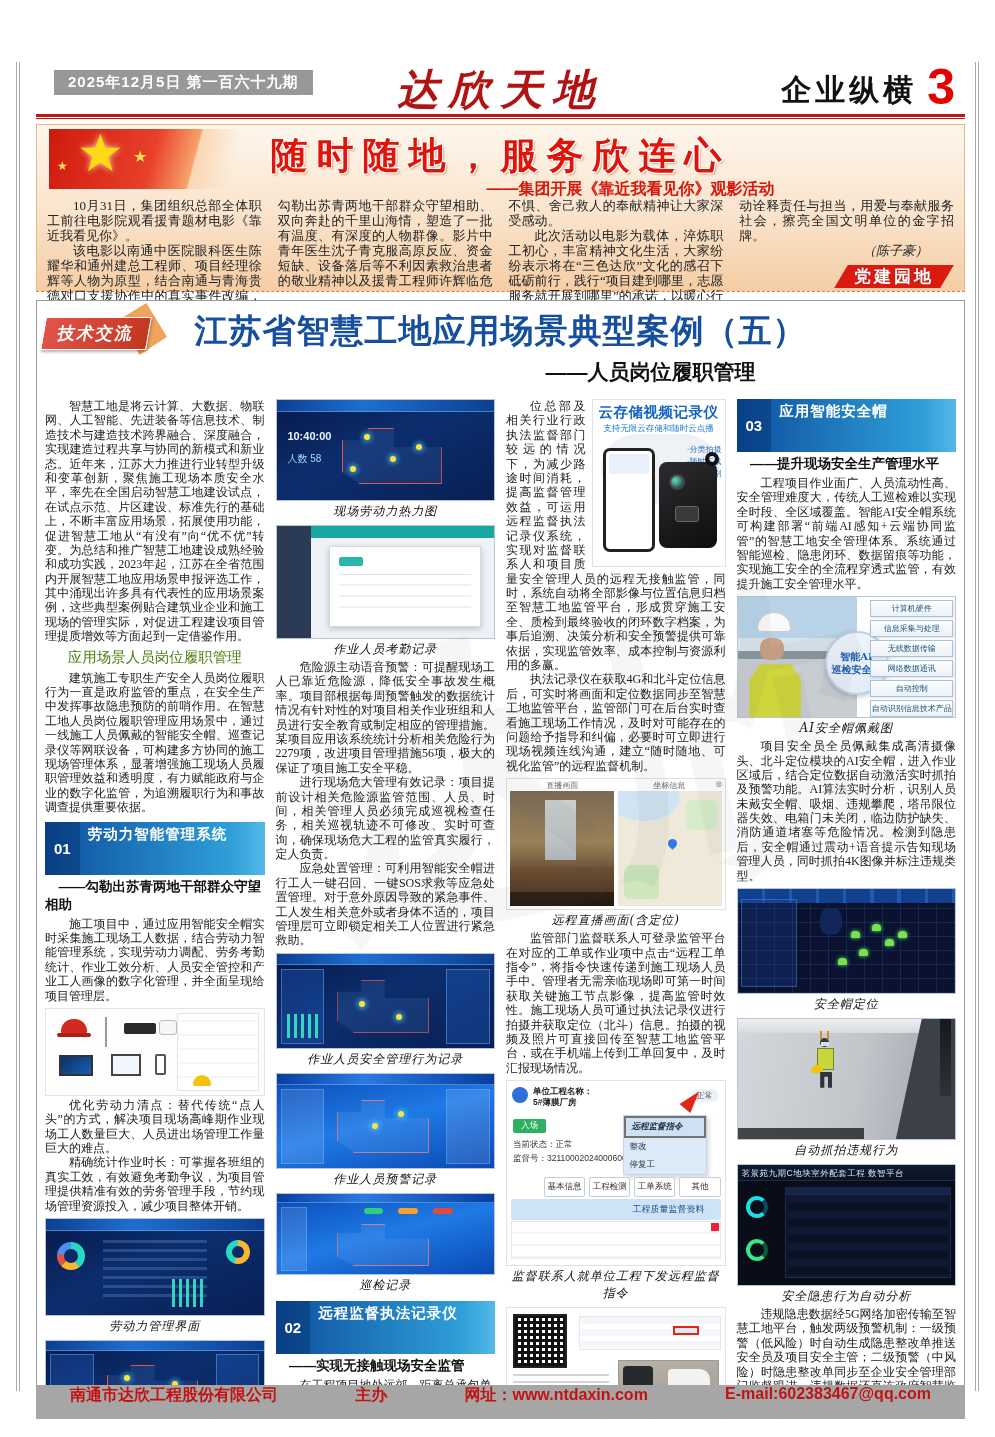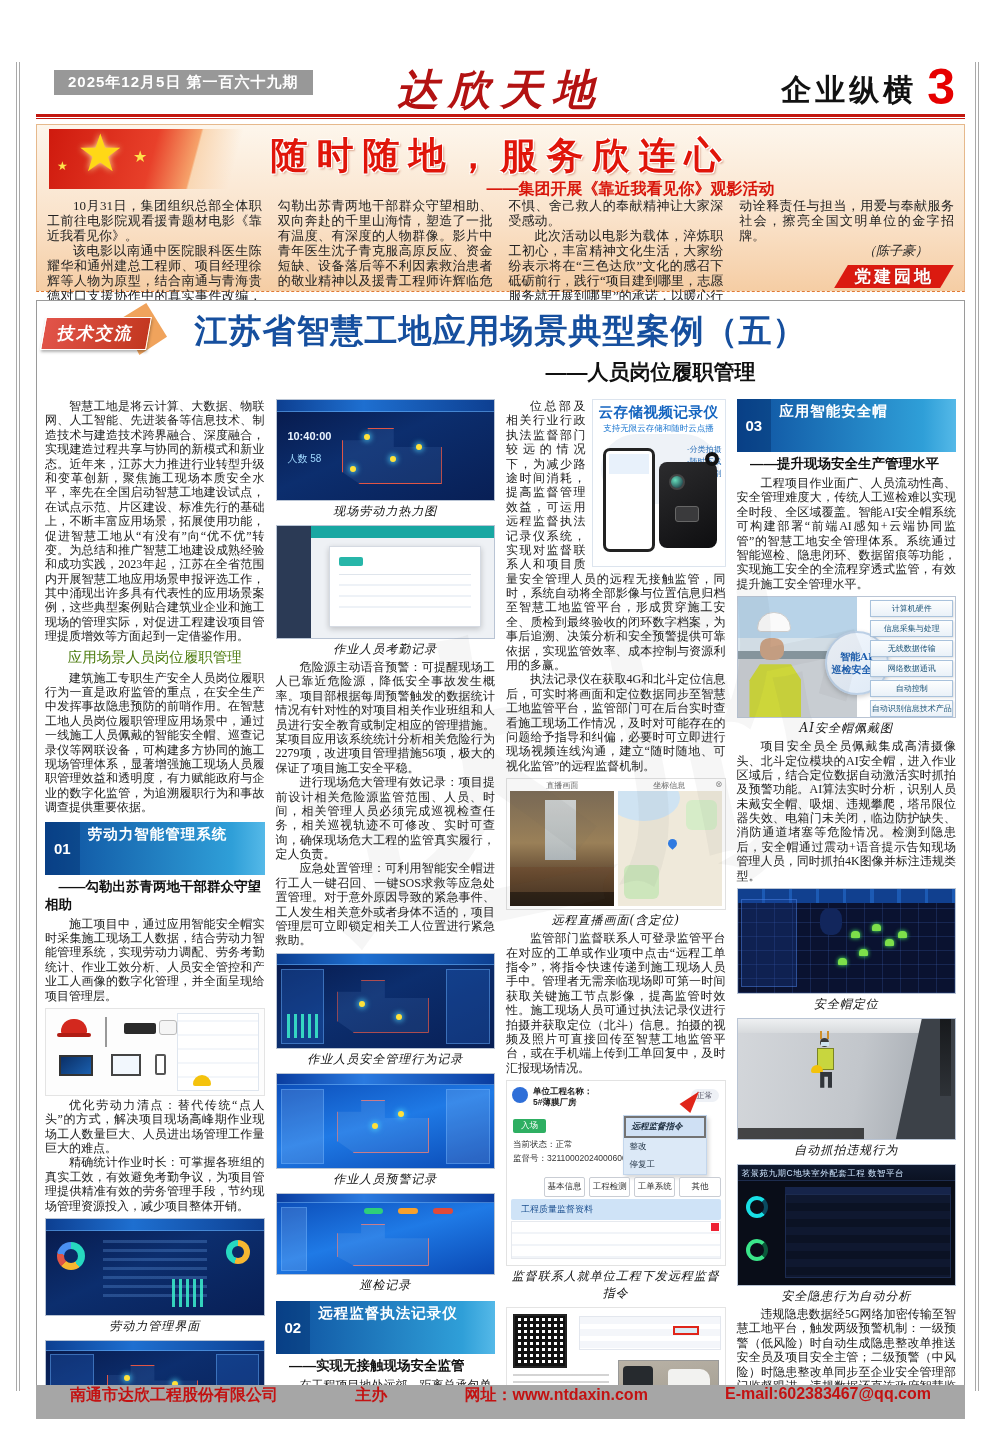--- a/index.html
+++ b/index.html
@@ -180,21 +180,21 @@
   .wo-line2 { position:absolute; left:6px; top:72px; font-size:8.5px; color:#333; }
   .wo-menu { position:absolute; right:18px; top:34px; width:84px; background:#dce9f7; border:1px solid #c3d6ec;
     box-shadow:2px 3px 4px rgba(0,0,0,.15); font-size:8.5px; color:#234; }
   .wo-menu .mi { padding:3px 6px; }
   .wo-menu .mi.hot { border:2px solid #737373; background:#cfe0f4; font-weight:bold;font-style:italic; }
   .wo-arrow { position:absolute; right:26px; top:8px; width:0; height:0; border-left:7px solid transparent;
     border-right:7px solid transparent; border-bottom:22px solid #e0251a; transform:rotate(40deg); }
   .wo-tabs { position:absolute; left:4px; right:4px; top:96px; display:flex; gap:4px;padding-left:33px; }
   .wo-tab { flex:1; border:1px solid #c9cdd4; text-align:center; font-size:8.5px; color:#333; padding:3px 0; border-radius:2px; background:#fff; }
   .wo-bar { position:absolute; left:4px; right:4px; top:118px; background:#cfe3f7; color:#1b4f8f;
-    text-align:left; font-size:9px; padding:4px 10px; border-radius:2px; }
+    text-align:right; font-size:9px; padding:4px 16px; border-radius:2px; }
   .wo-rows { position:absolute; left:4px; right:4px; top:140px; bottom:6px;
     background:repeating-linear-gradient(180deg,#fff 0 10px,#f1f4f8 10px 12px); border:1px solid #e6e9ee; }
   .wo-x { position:absolute; right:6px; top:142px; width:8px; height:8px; background:#e23; }
 
   .qr { background:#fff; border:1px solid #e4e4e4; height:140px; position:relative; }
   .qr-code { position:absolute; left:6px; top:6px; width:54px; height:54px;
     background:repeating-linear-gradient(0deg,#111 0 3px,transparent 3px 6px),
                repeating-linear-gradient(90deg,#111 0 3px,#fff 3px 6px); border:2px solid #222; }
   .qr-tablemini { position:absolute; left:72px; right:4px; top:8px; height:34px;
     background:repeating-linear-gradient(180deg,#f4f6fa 0 7px,#fff 7px 12px); border:1px solid #e3e7ee; }

